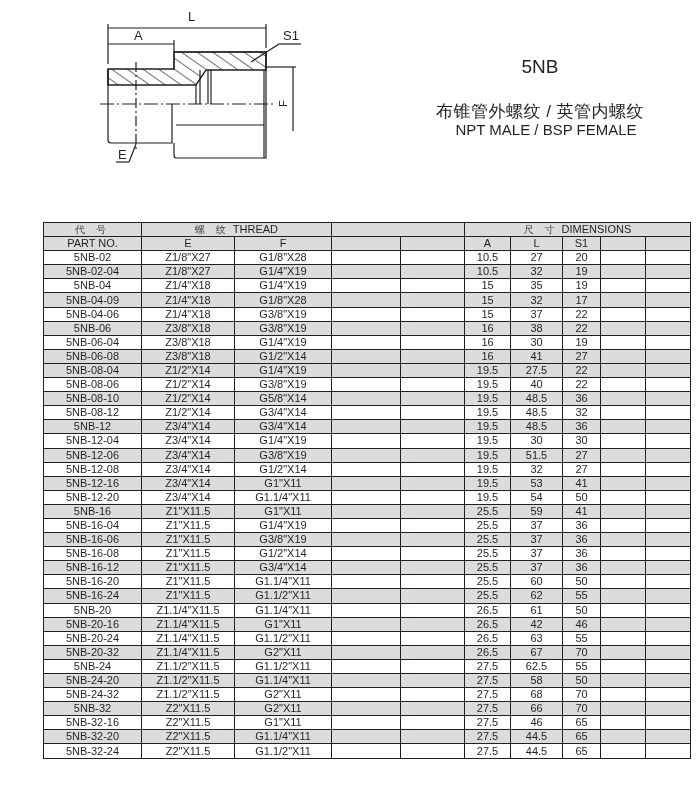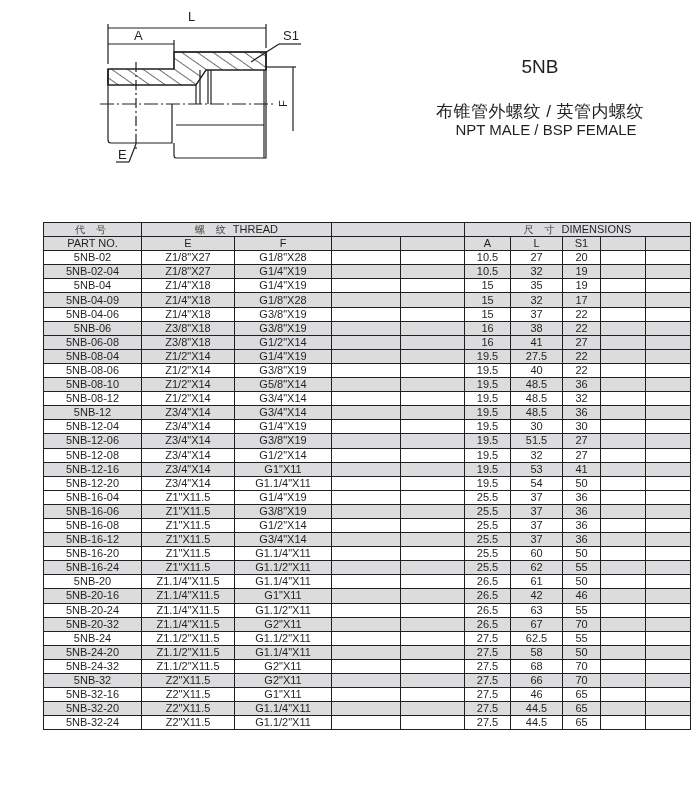--- a/index.html
+++ b/index.html
@@ -169,20 +169,32 @@
         <td>Z3/8"X18</td>
         <td>G3/8"X19</td>
         <td></td>
         <td></td>
         <td>16</td>
         <td>38</td>
         <td>22</td>
         <td></td>
         <td></td>
       </tr>
+      <tr>
+        <td>5NB-06-04</td>
+        <td>Z3/8"X18</td>
+        <td>G1/4"X19</td>
+        <td></td>
+        <td></td>
+        <td>16</td>
+        <td>30</td>
+        <td>19</td>
+        <td></td>
+        <td></td>
+      </tr>
       <tr class="shade">
         <td>5NB-06-08</td>
         <td>Z3/8"X18</td>
         <td>G1/2"X14</td>
         <td></td>
         <td></td>
         <td>16</td>
         <td>41</td>
         <td>27</td>
         <td></td>
@@ -301,20 +313,32 @@
         <td>Z3/4"X14</td>
         <td>G1.1/4"X11</td>
         <td></td>
         <td></td>
         <td>19.5</td>
         <td>54</td>
         <td>50</td>
         <td></td>
         <td></td>
       </tr>
+      <tr class="shade">
+        <td>5NB-16</td>
+        <td>Z1"X11.5</td>
+        <td>G1"X11</td>
+        <td></td>
+        <td></td>
+        <td>25.5</td>
+        <td>59</td>
+        <td>41</td>
+        <td></td>
+        <td></td>
+      </tr>
       <tr>
         <td>5NB-16-04</td>
         <td>Z1"X11.5</td>
         <td>G1/4"X19</td>
         <td></td>
         <td></td>
         <td>25.5</td>
         <td>37</td>
         <td>36</td>
         <td></td>

